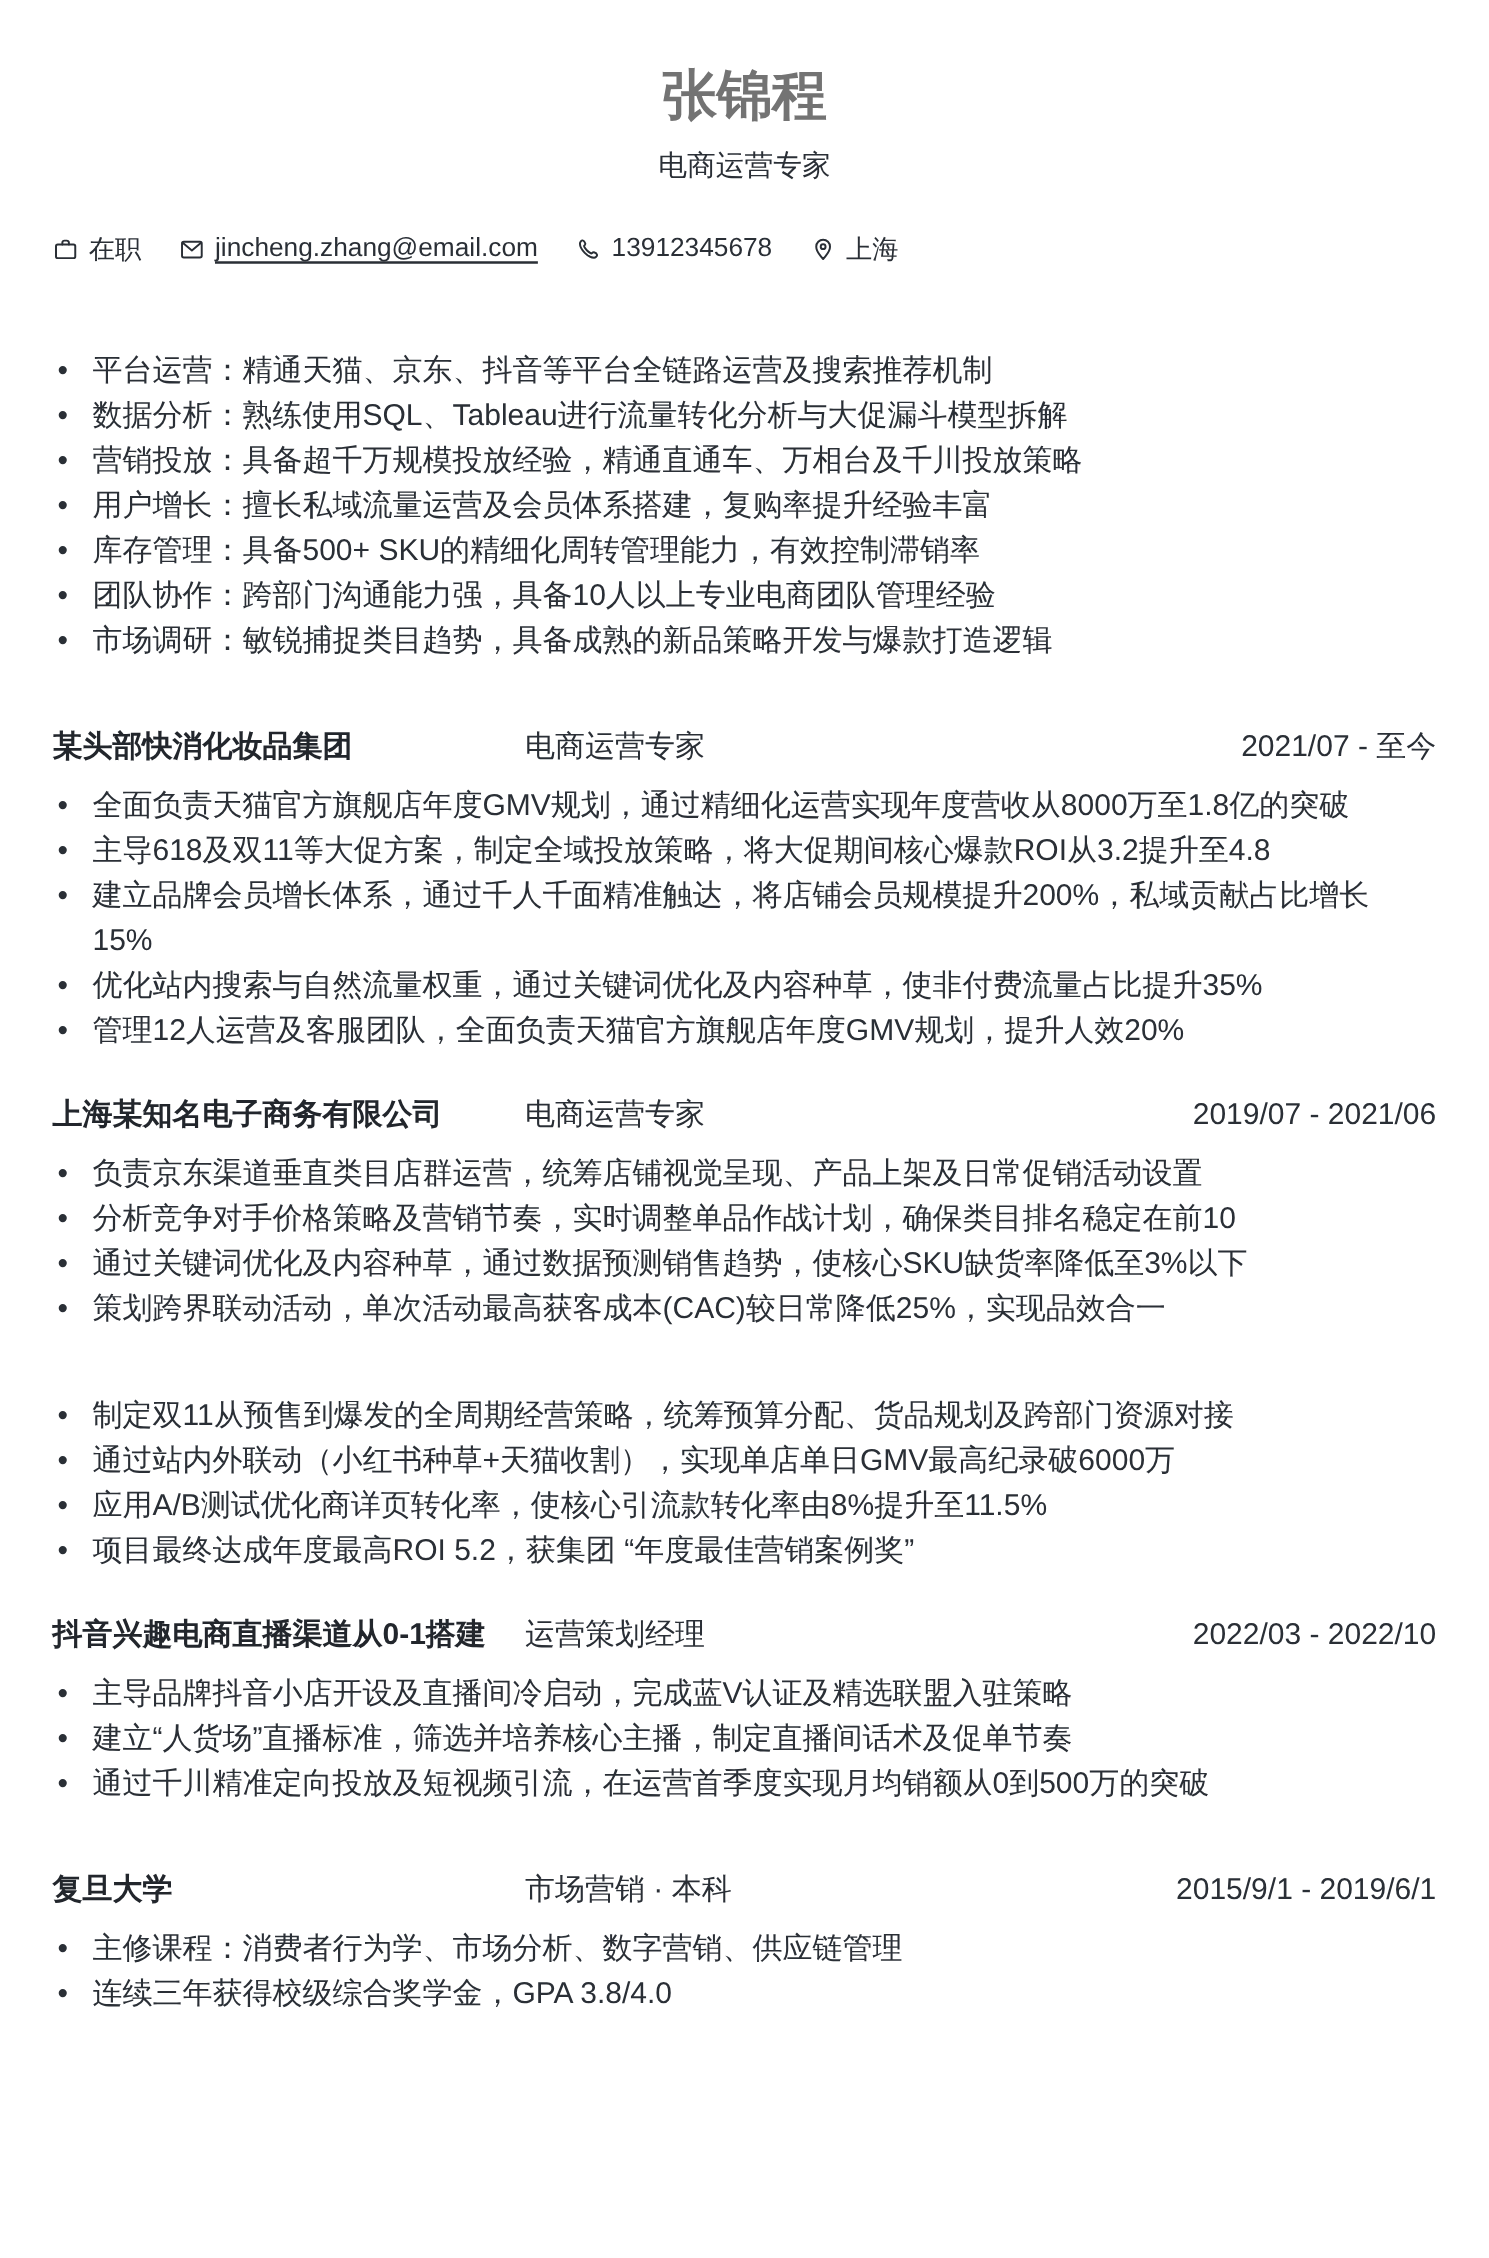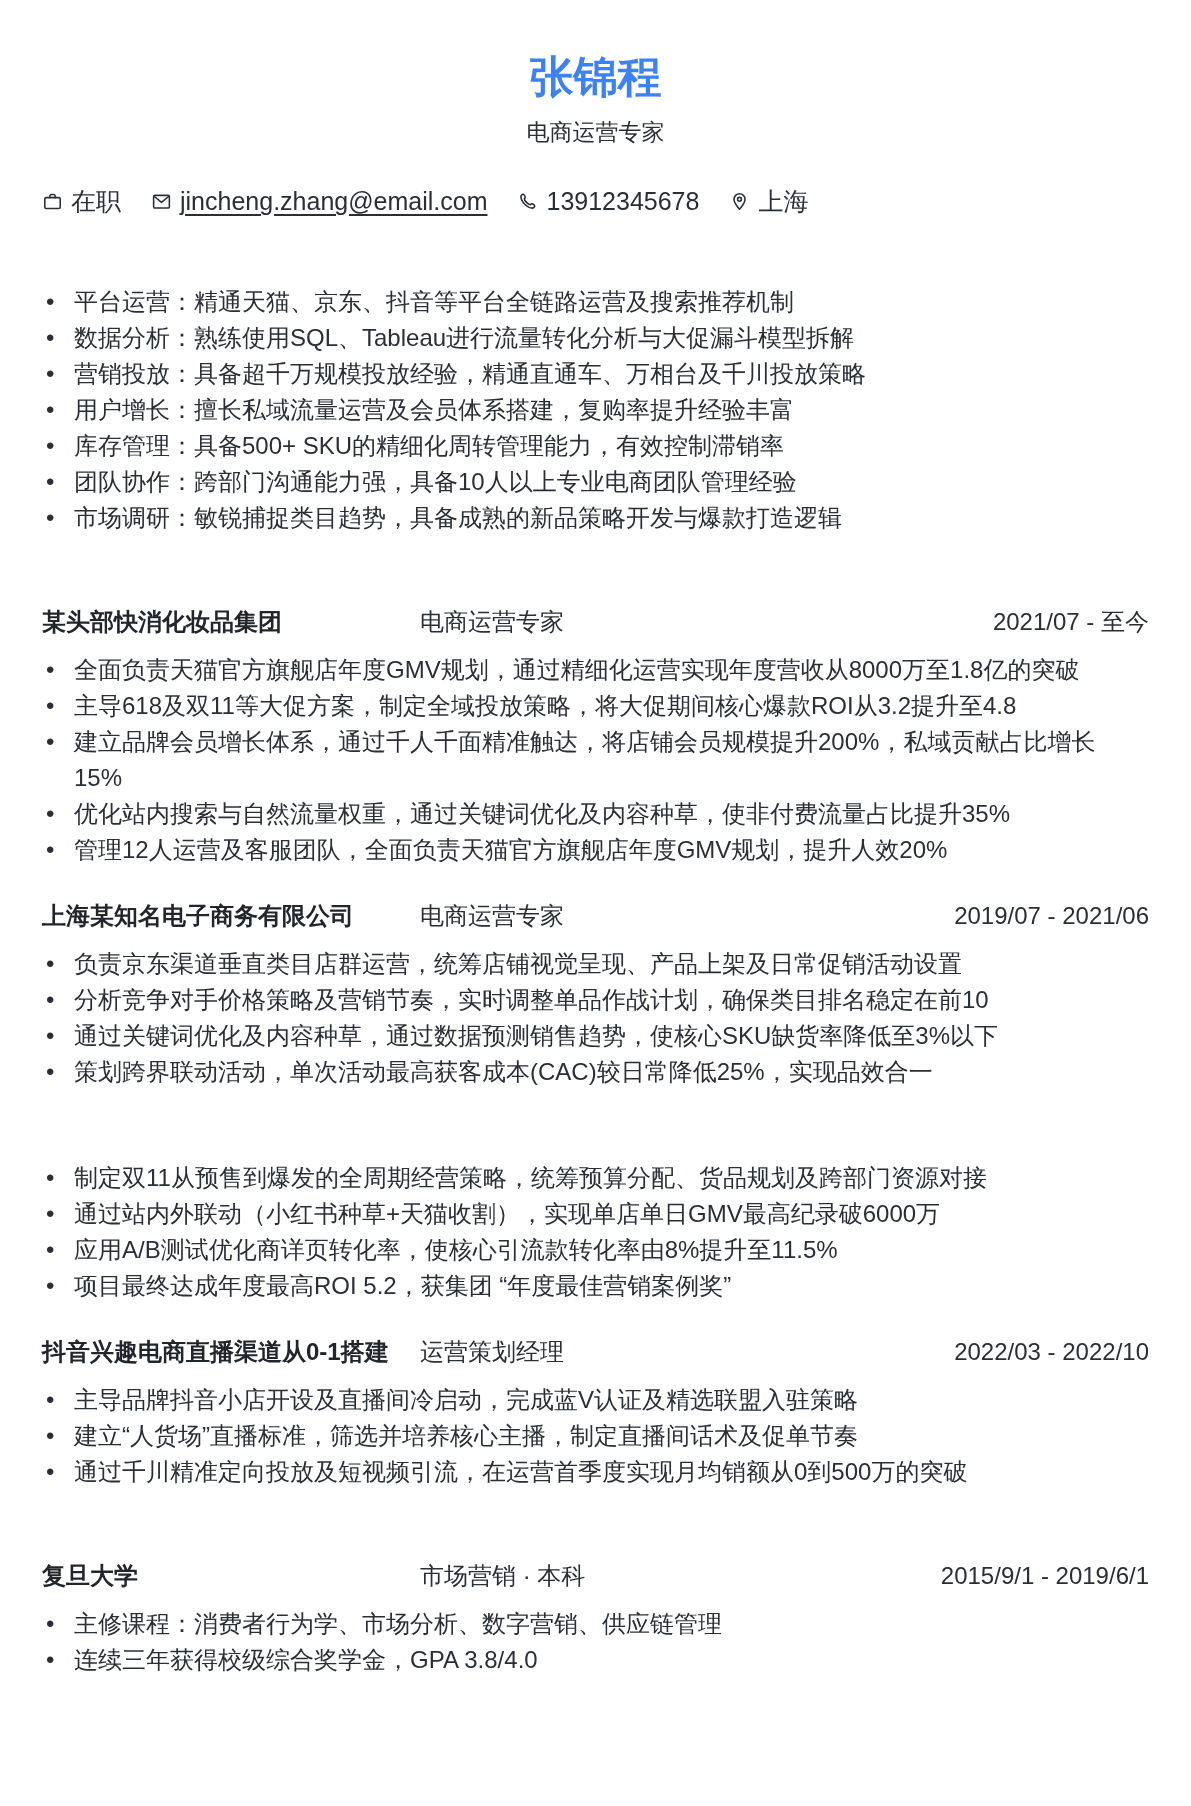--- a/index.html
+++ b/index.html
@@ -5,37 +5,37 @@
   * { margin:0; padding:0; box-sizing:border-box; }
   html, body { background:#ffffff; }
   .page {
     width:1191px; height:1806px; margin:0 auto; background:#ffffff;
     padding:0 42px 30px 42px; overflow:hidden;
     font-family:"Liberation Sans","DejaVu Sans",sans-serif;
     color:#2a2f36;
   }
   .name {
     padding-top:54px; text-align:center;
-    font-size:44px; font-weight:700; line-height:1.05; color:#3b82f6;
+    font-size:44px; font-weight:700; line-height:1.05; color:#737373;
   }
   .subtitle { margin-top:17px; text-align:center; font-size:23px; color:#2a2f36; }
   .contact {
     margin-top:37px; display:flex; align-items:center; gap:30px;
-    font-size:25px;
+    font-size:21px;
   }
   .contact-item { display:flex; align-items:center; gap:8px; }
   .contact-item svg { width:21px; height:21px; display:block; }
   .contact-item a { color:inherit; text-decoration:underline; text-underline-offset:4px; }
   ul.bullets { list-style:none; font-size:24px; line-height:36px; }
   ul.bullets li { position:relative; padding-left:32px; padding-right:44px; }
   ul.bullets li::before {
     content:"•"; position:absolute; left:4px; top:0;
   }
   .skills { margin-top:66px; }
-  .section { margin-top:70px; }
+  .section { margin-top:50px; }
   .entry + .entry { margin-top:32px; }
   .entry-header { display:flex; align-items:baseline; font-size:24px; margin-bottom:14px; }
   .entry-org { font-weight:700; width:378px; flex:0 0 378px; color:#22262c; }
   .entry-role { white-space:nowrap; }
   .entry-date { margin-left:auto; white-space:nowrap; }
   svg { stroke:#2a2f36; fill:none; stroke-width:1.8; stroke-linecap:round; stroke-linejoin:round; }
 </style>
 </head>
 <body>
 

